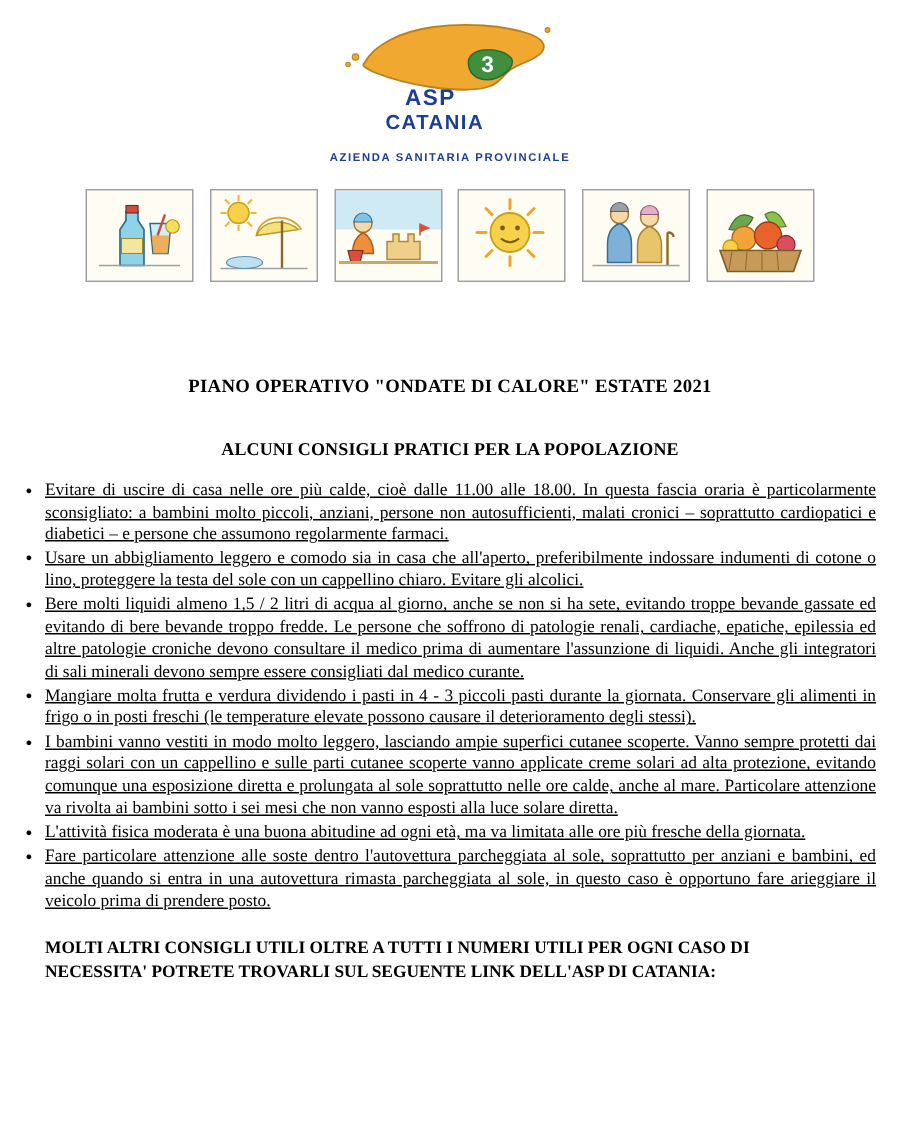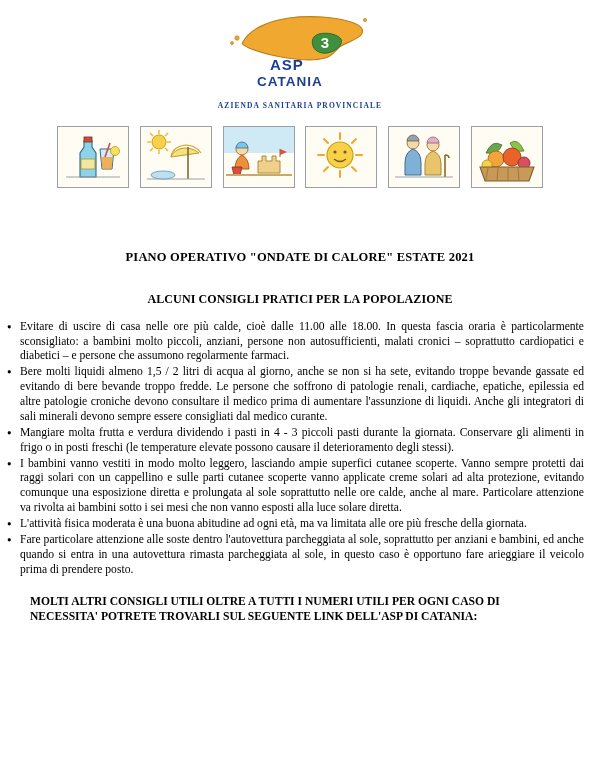--- a/index.html
+++ b/index.html
@@ -38,21 +38,21 @@
     height: 86px;
   }
   .logo-svg { display: block; }
 
   .logo-text {
     margin-top: 1px;
     text-align: center;
     line-height: 1.05;
   }
   .logo-azienda {
-    font-family: Liberation Serif, serif;
+    font-family: Liberation Sans, sans-serif;
     font-size: 7.5px;
     letter-spacing: 1.1px;
     font-weight: bold;
     color: #1c3f94;
   }
 
   
   .icon-strip {
     margin: 14px auto 0 auto;
     width: 486px;
@@ -84,22 +84,23 @@
     font-family: "Liberation Serif", serif;
     font-weight: bold;
     font-size: 12px;
     margin-top: 27px;
     letter-spacing: .1px;
   }
 
   
   ul.advice {
     margin: 13px 0 0 0;
-    padding-left: 20px;
+    padding-left: 30px;
     list-style: none;
+    text-decoration: underline;
   }
   ul.advice > li {
     position: relative;
     font-size: 11.6px;
     line-height: 1.27;
     text-align: justify;
     padding-right: 16px;
     margin-bottom: 1.5px;
   }
   ul.advice > li::before {
@@ -278,20 +279,21 @@
       </svg>
     </div>
 
   </div>
 
   <div class="doc-title">PIANO OPERATIVO "ONDATE DI CALORE" ESTATE 2021</div>
   <div class="doc-subtitle">ALCUNI CONSIGLI PRATICI PER LA POPOLAZIONE</div>
 
   <ul class="advice">
     <li>Evitare di uscire di casa nelle ore più calde, cioè dalle 11.00 alle 18.00. In questa fascia oraria è particolarmente sconsigliato: a bambini molto piccoli, anziani, persone non autosufficienti, malati cronici – soprattutto cardiopatici e diabetici – e persone che assumono regolarmente farmaci.</li>
+    <li>Usare un abbigliamento leggero e comodo sia in casa che all'aperto, preferibilmente indossare indumenti di cotone o lino, proteggere la testa del sole con un cappellino chiaro. Evitare gli alcolici.</li>
     <li>Bere molti liquidi almeno 1,5 / 2 litri di acqua al giorno, anche se non si ha sete, evitando troppe bevande gassate ed evitando di bere bevande troppo fredde. Le persone che soffrono di patologie renali, cardiache, epatiche, epilessia ed altre patologie croniche devono consultare il medico prima di aumentare l'assunzione di liquidi. Anche gli integratori di sali minerali devono sempre essere consigliati dal medico curante.</li>
     <li>Mangiare molta frutta e verdura dividendo i pasti in 4 - 3 piccoli pasti durante la giornata. Conservare gli alimenti in frigo o in posti freschi (le temperature elevate possono causare il deterioramento degli stessi).</li>
     <li>I bambini vanno vestiti in modo molto leggero, lasciando ampie superfici cutanee scoperte. Vanno sempre protetti dai raggi solari con un cappellino e sulle parti cutanee scoperte vanno applicate creme solari ad alta protezione, evitando comunque una esposizione diretta e prolungata al sole soprattutto nelle ore calde, anche al mare. Particolare attenzione va rivolta ai bambini sotto i sei mesi che non vanno esposti alla luce solare diretta.</li>
     <li>L'attività fisica moderata è una buona abitudine ad ogni età, ma va limitata alle ore più fresche della giornata.</li>
     <li>Fare particolare attenzione alle soste dentro l'autovettura parcheggiata al sole, soprattutto per anziani e bambini, ed anche quando si entra in una autovettura rimasta parcheggiata al sole, in questo caso è opportuno fare arieggiare il veicolo prima di prendere posto.</li>
   </ul>
 
   <div class="footer-note">MOLTI ALTRI CONSIGLI UTILI OLTRE A TUTTI I NUMERI UTILI PER OGNI CASO DI NECESSITA' POTRETE TROVARLI SUL SEGUENTE LINK DELL'ASP DI CATANIA:</div>
 
 </div>

